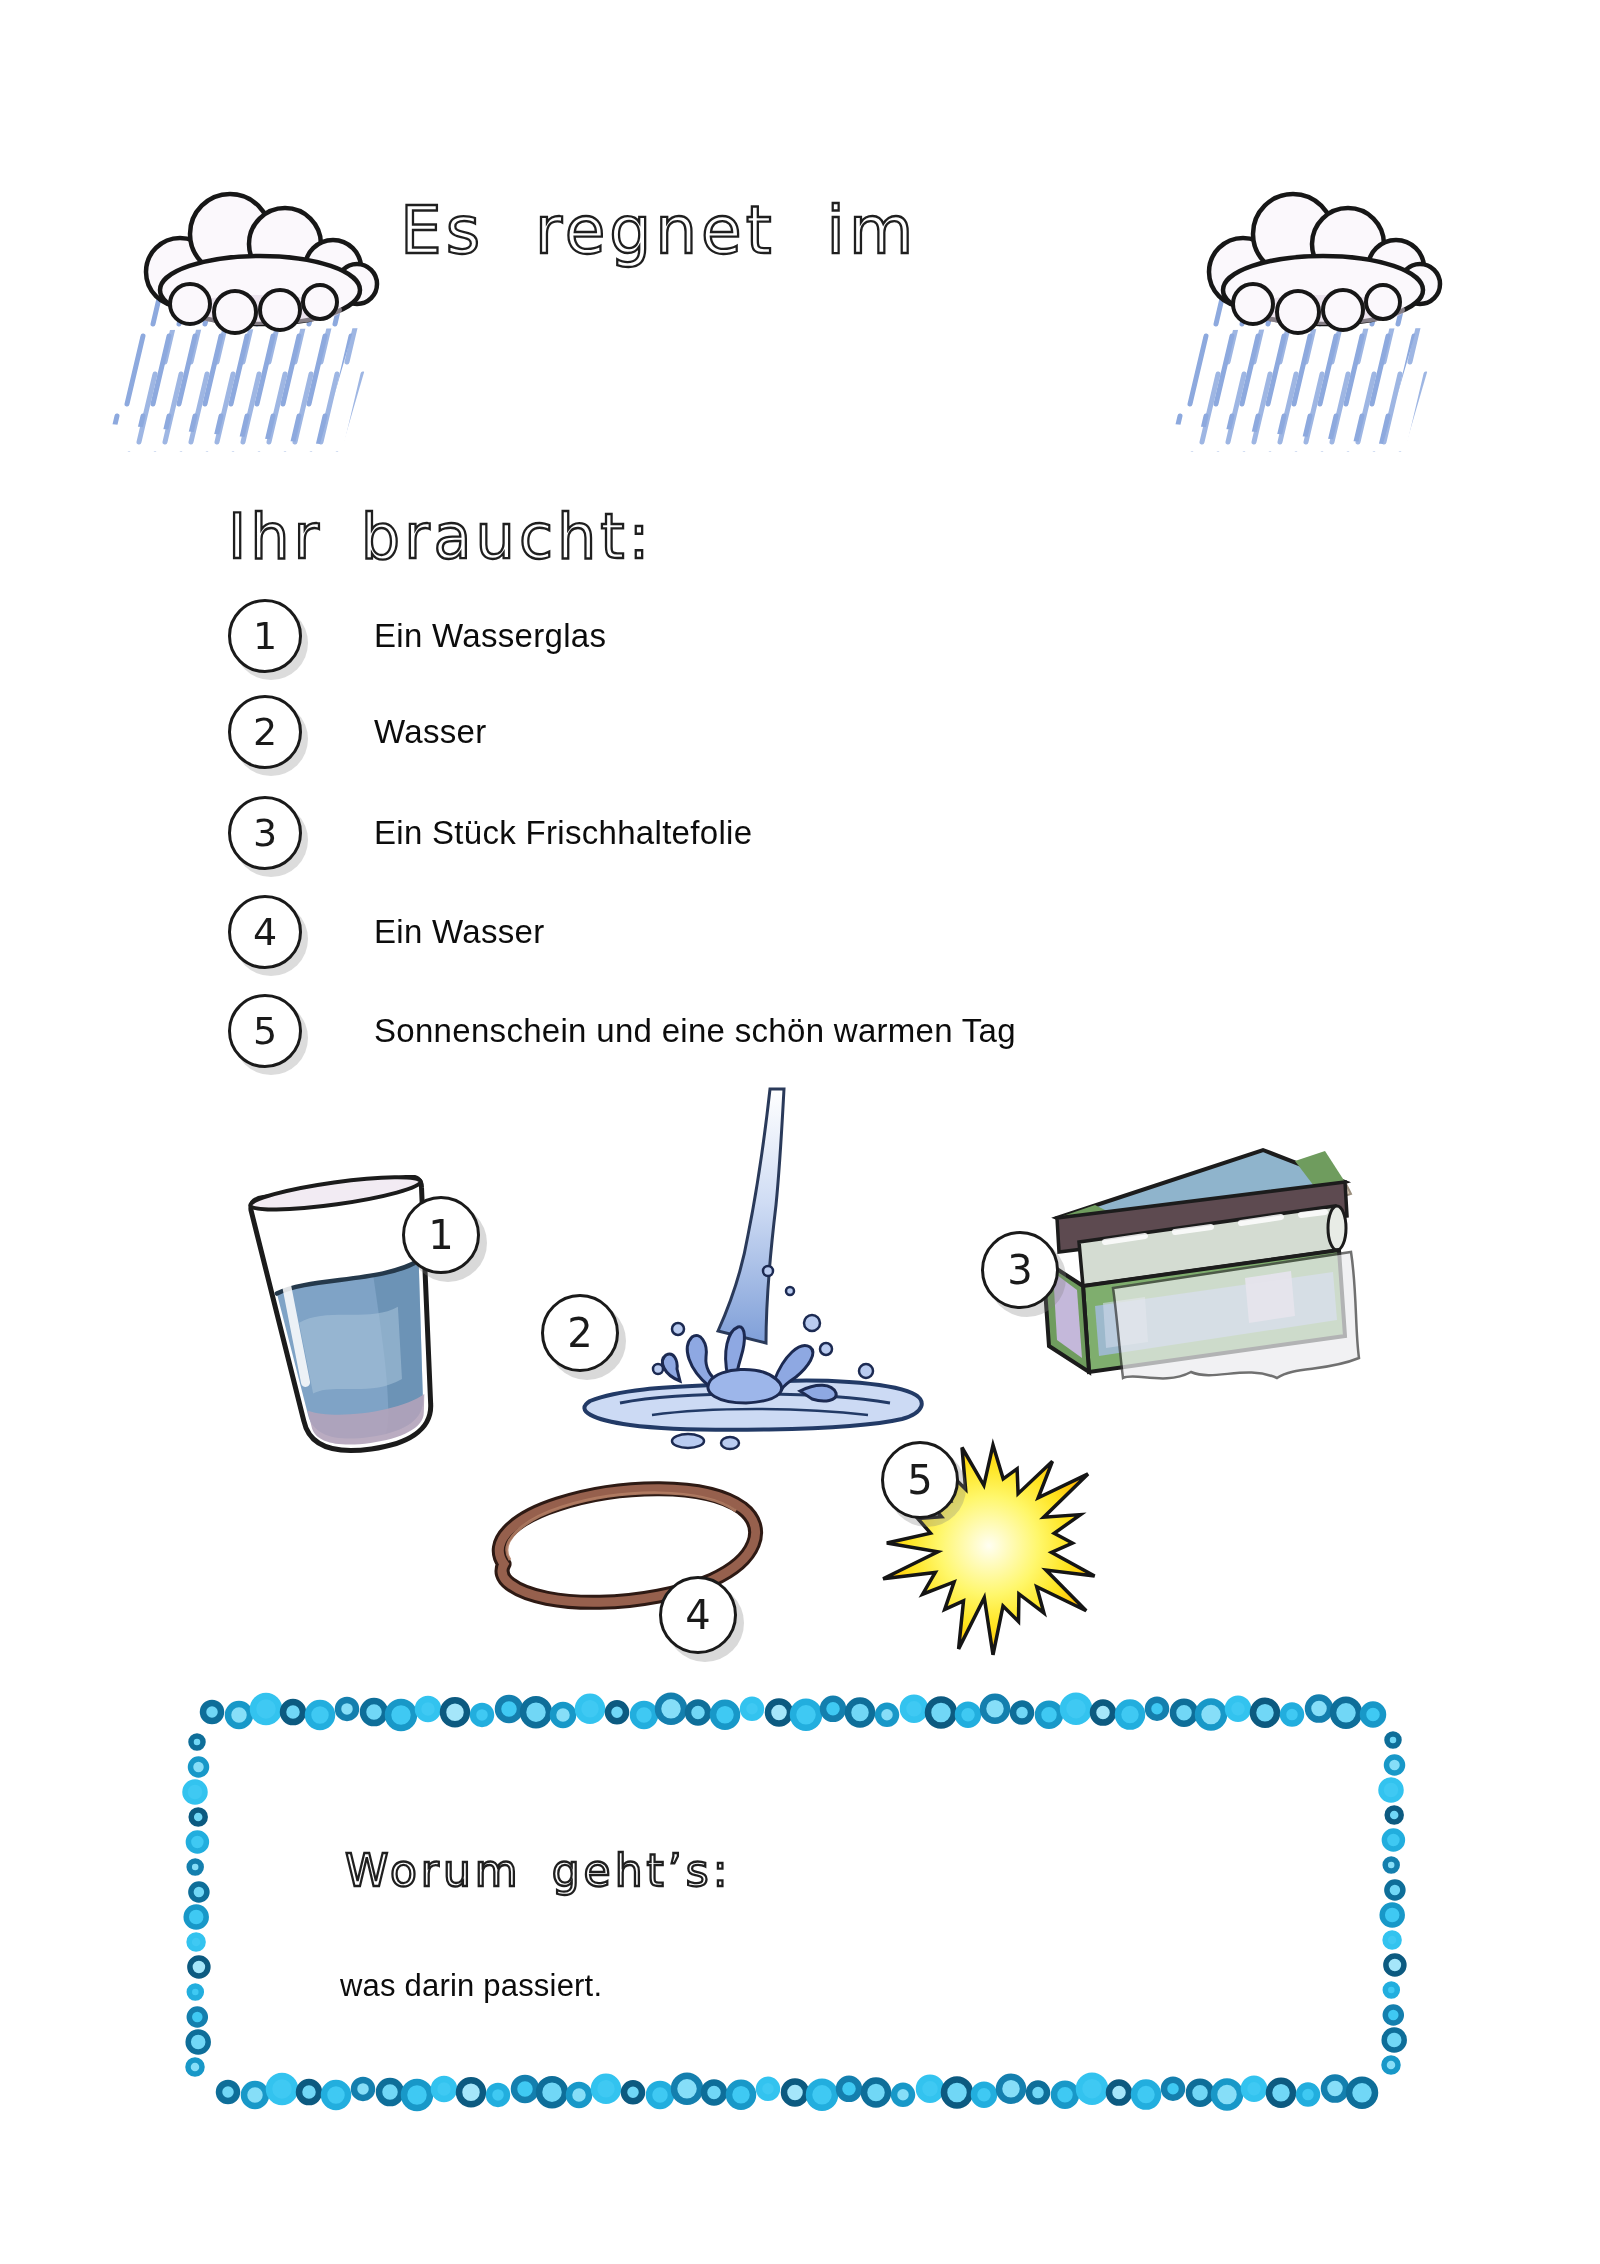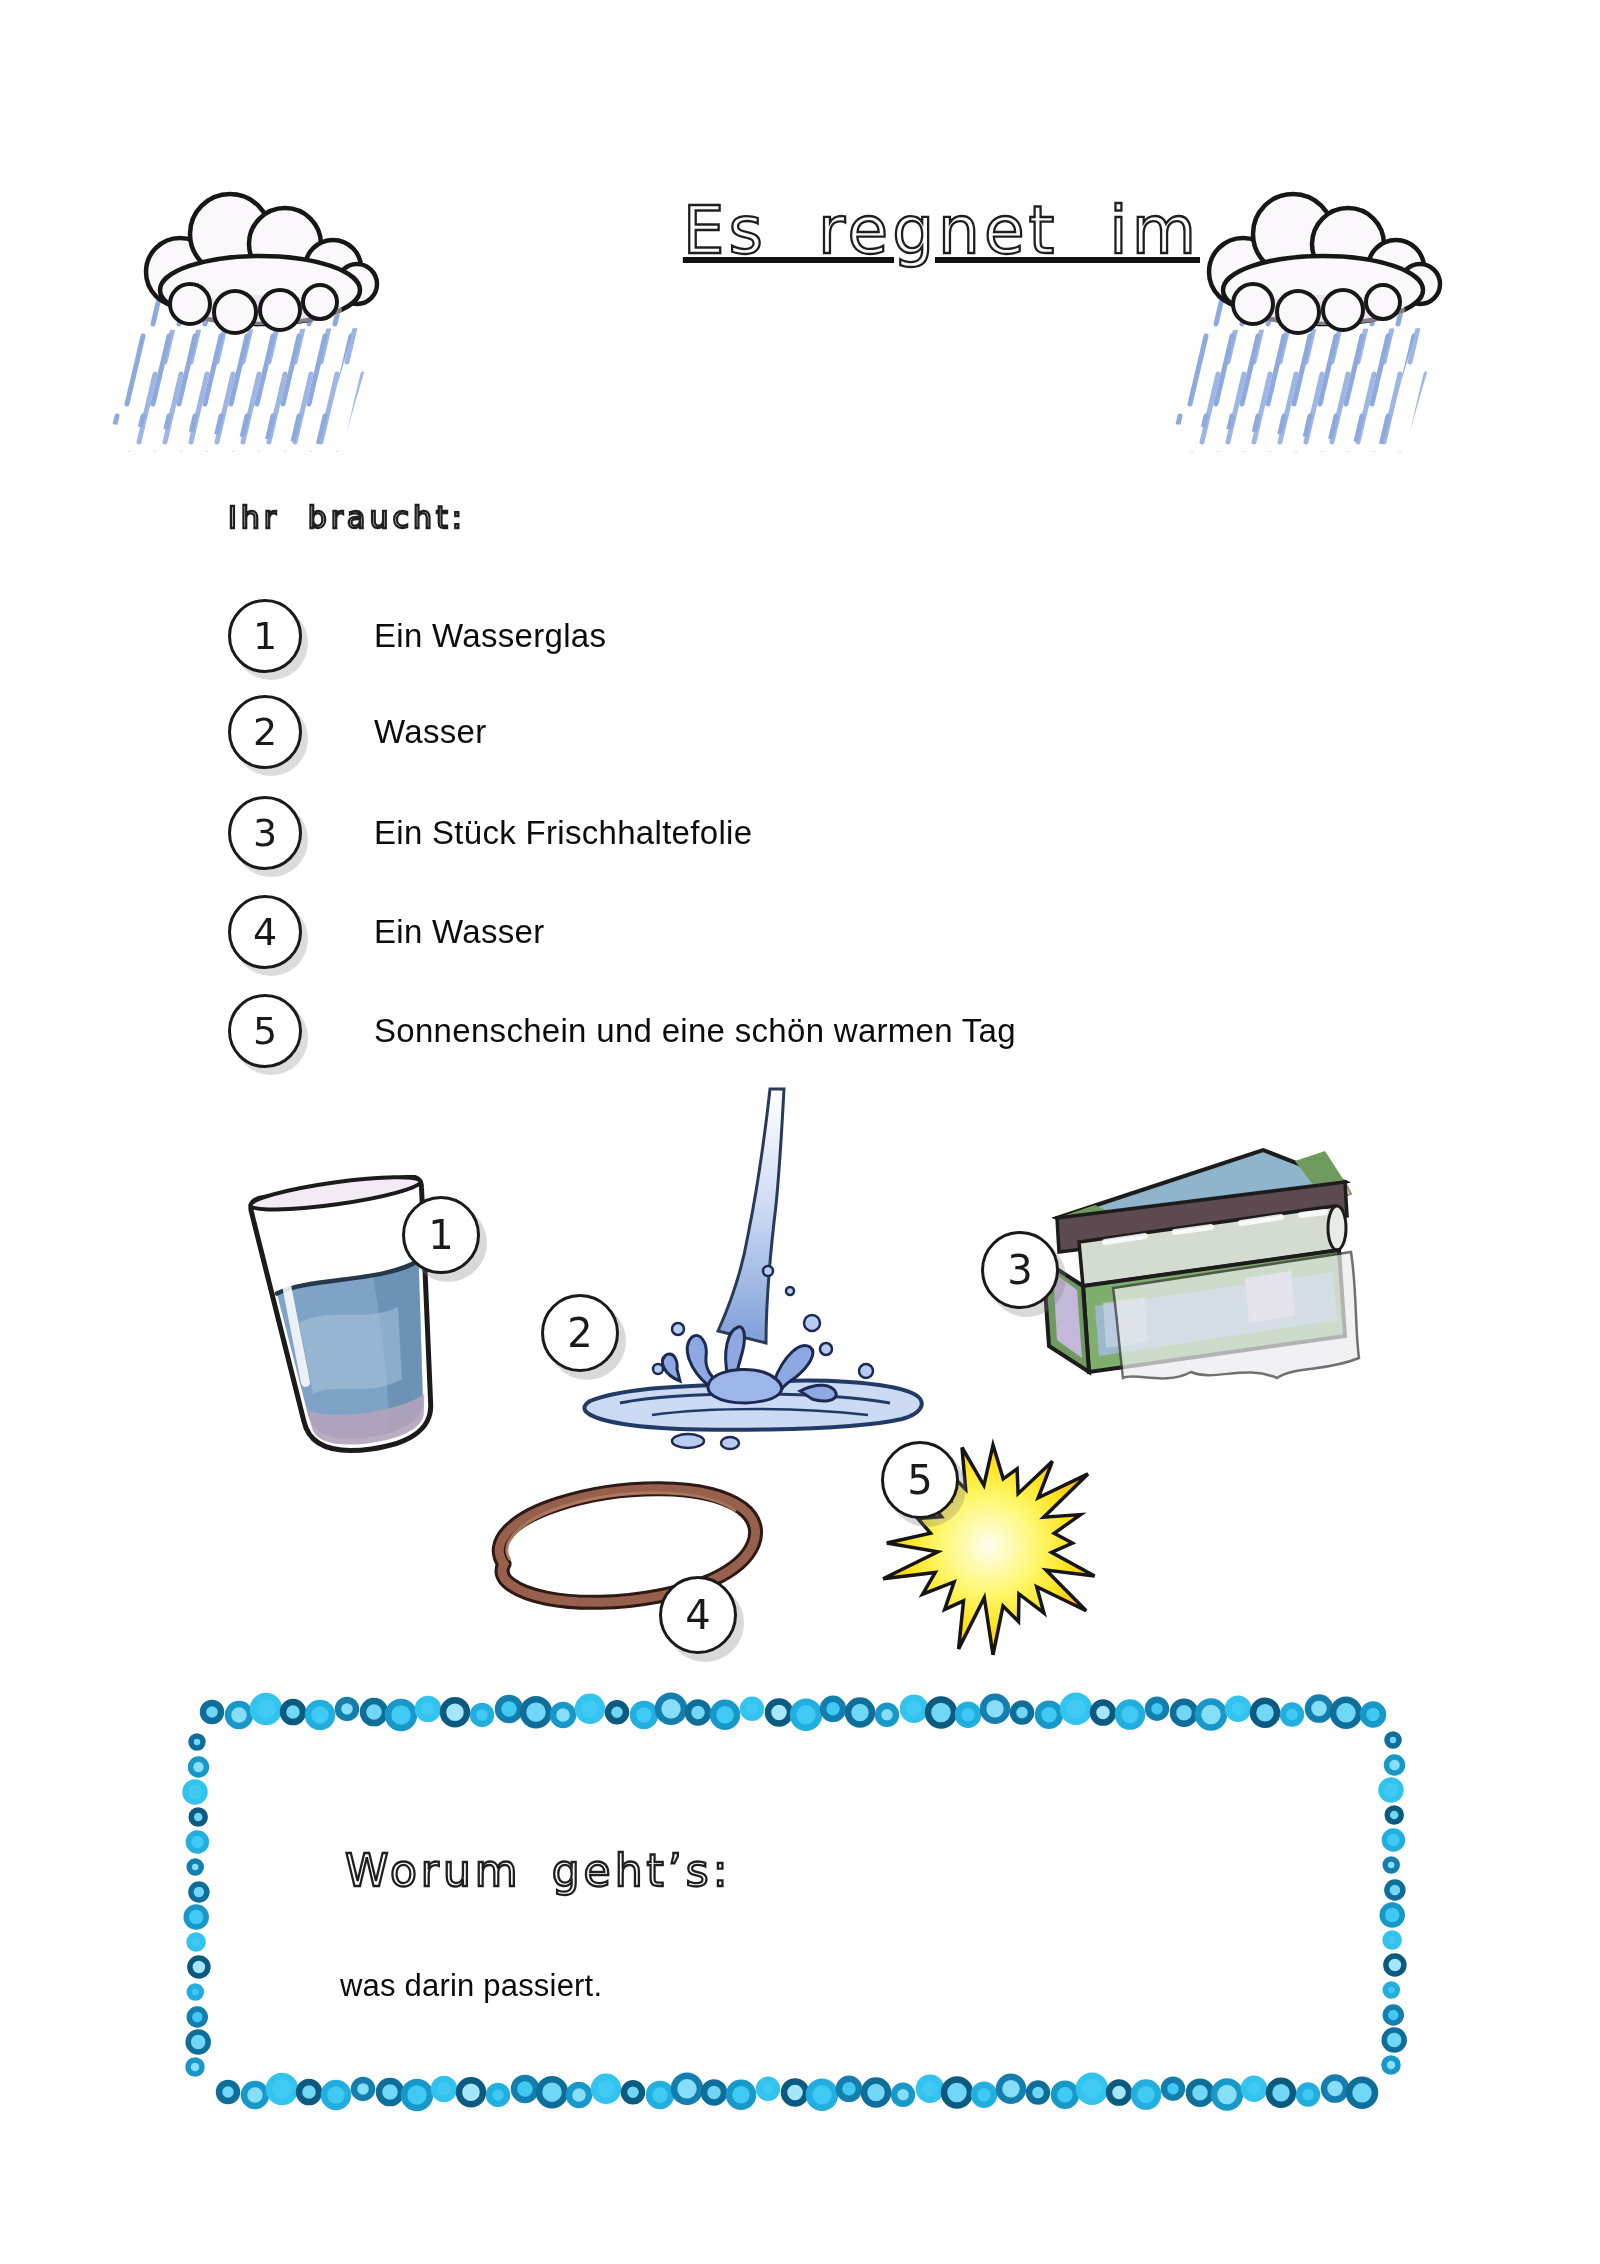--- a/index.html
+++ b/index.html
@@ -2,24 +2,24 @@
 <html><head>
 <meta charset="utf-8">
 <style>
   html,body{margin:0;padding:0;background:#fff;}
   .page{position:relative;width:1600px;height:2264px;background:#ffffff;overflow:hidden;
         font-family:"Liberation Sans",sans-serif;color:#111;}
   .abs{position:absolute;}
   
   .outline{color:#1f1f1f;-webkit-text-fill-color:#ffffff;-webkit-text-stroke:2.3px #1f1f1f;
            font-family:"DejaVu Sans",sans-serif;font-weight:400;white-space:nowrap;}
-  .title-wrap{left:400px;top:192px;width:800px;text-align:right;text-decoration:underline;}
+  .title-wrap{left:400px;top:192px;width:800px;text-align:left;}
   .title-line1{font-size:66px;letter-spacing:4px;word-spacing:26px;}
   .title-line2{font-size:126px;letter-spacing:2px;-webkit-text-stroke:3px #1f1f1f;margin-top:-4px;}
-  .sec-heading{font-size:30px;letter-spacing:4px;word-spacing:14px;}
+  .sec-heading{font-size:62px;letter-spacing:4px;word-spacing:14px;}
   .box-heading{font-size:44px;letter-spacing:4px;word-spacing:12px;}
   
   .mat-row{position:absolute;left:228px;display:flex;align-items:center;}
   .num-circle{width:68px;height:68px;border-radius:50%;background:#fff;border:3px solid #1a1a1a;
               box-shadow:6px 7px 0 rgba(130,130,130,.28);display:flex;align-items:center;justify-content:center;
               font-size:38px;font-family:"DejaVu Sans",sans-serif;color:#1a1a1a;flex:0 0 auto;}
   .mat-label{margin-left:72px;font-size:33px;font-weight:500;color:#0c0c0c;letter-spacing:.3px;white-space:nowrap;}
   
   .badge{position:absolute;width:72px;height:72px;border-radius:50%;background:#fff;border:3px solid #1a1a1a;
          box-shadow:7px 8px 0 rgba(130,130,130,.30);display:flex;align-items:center;justify-content:center;

